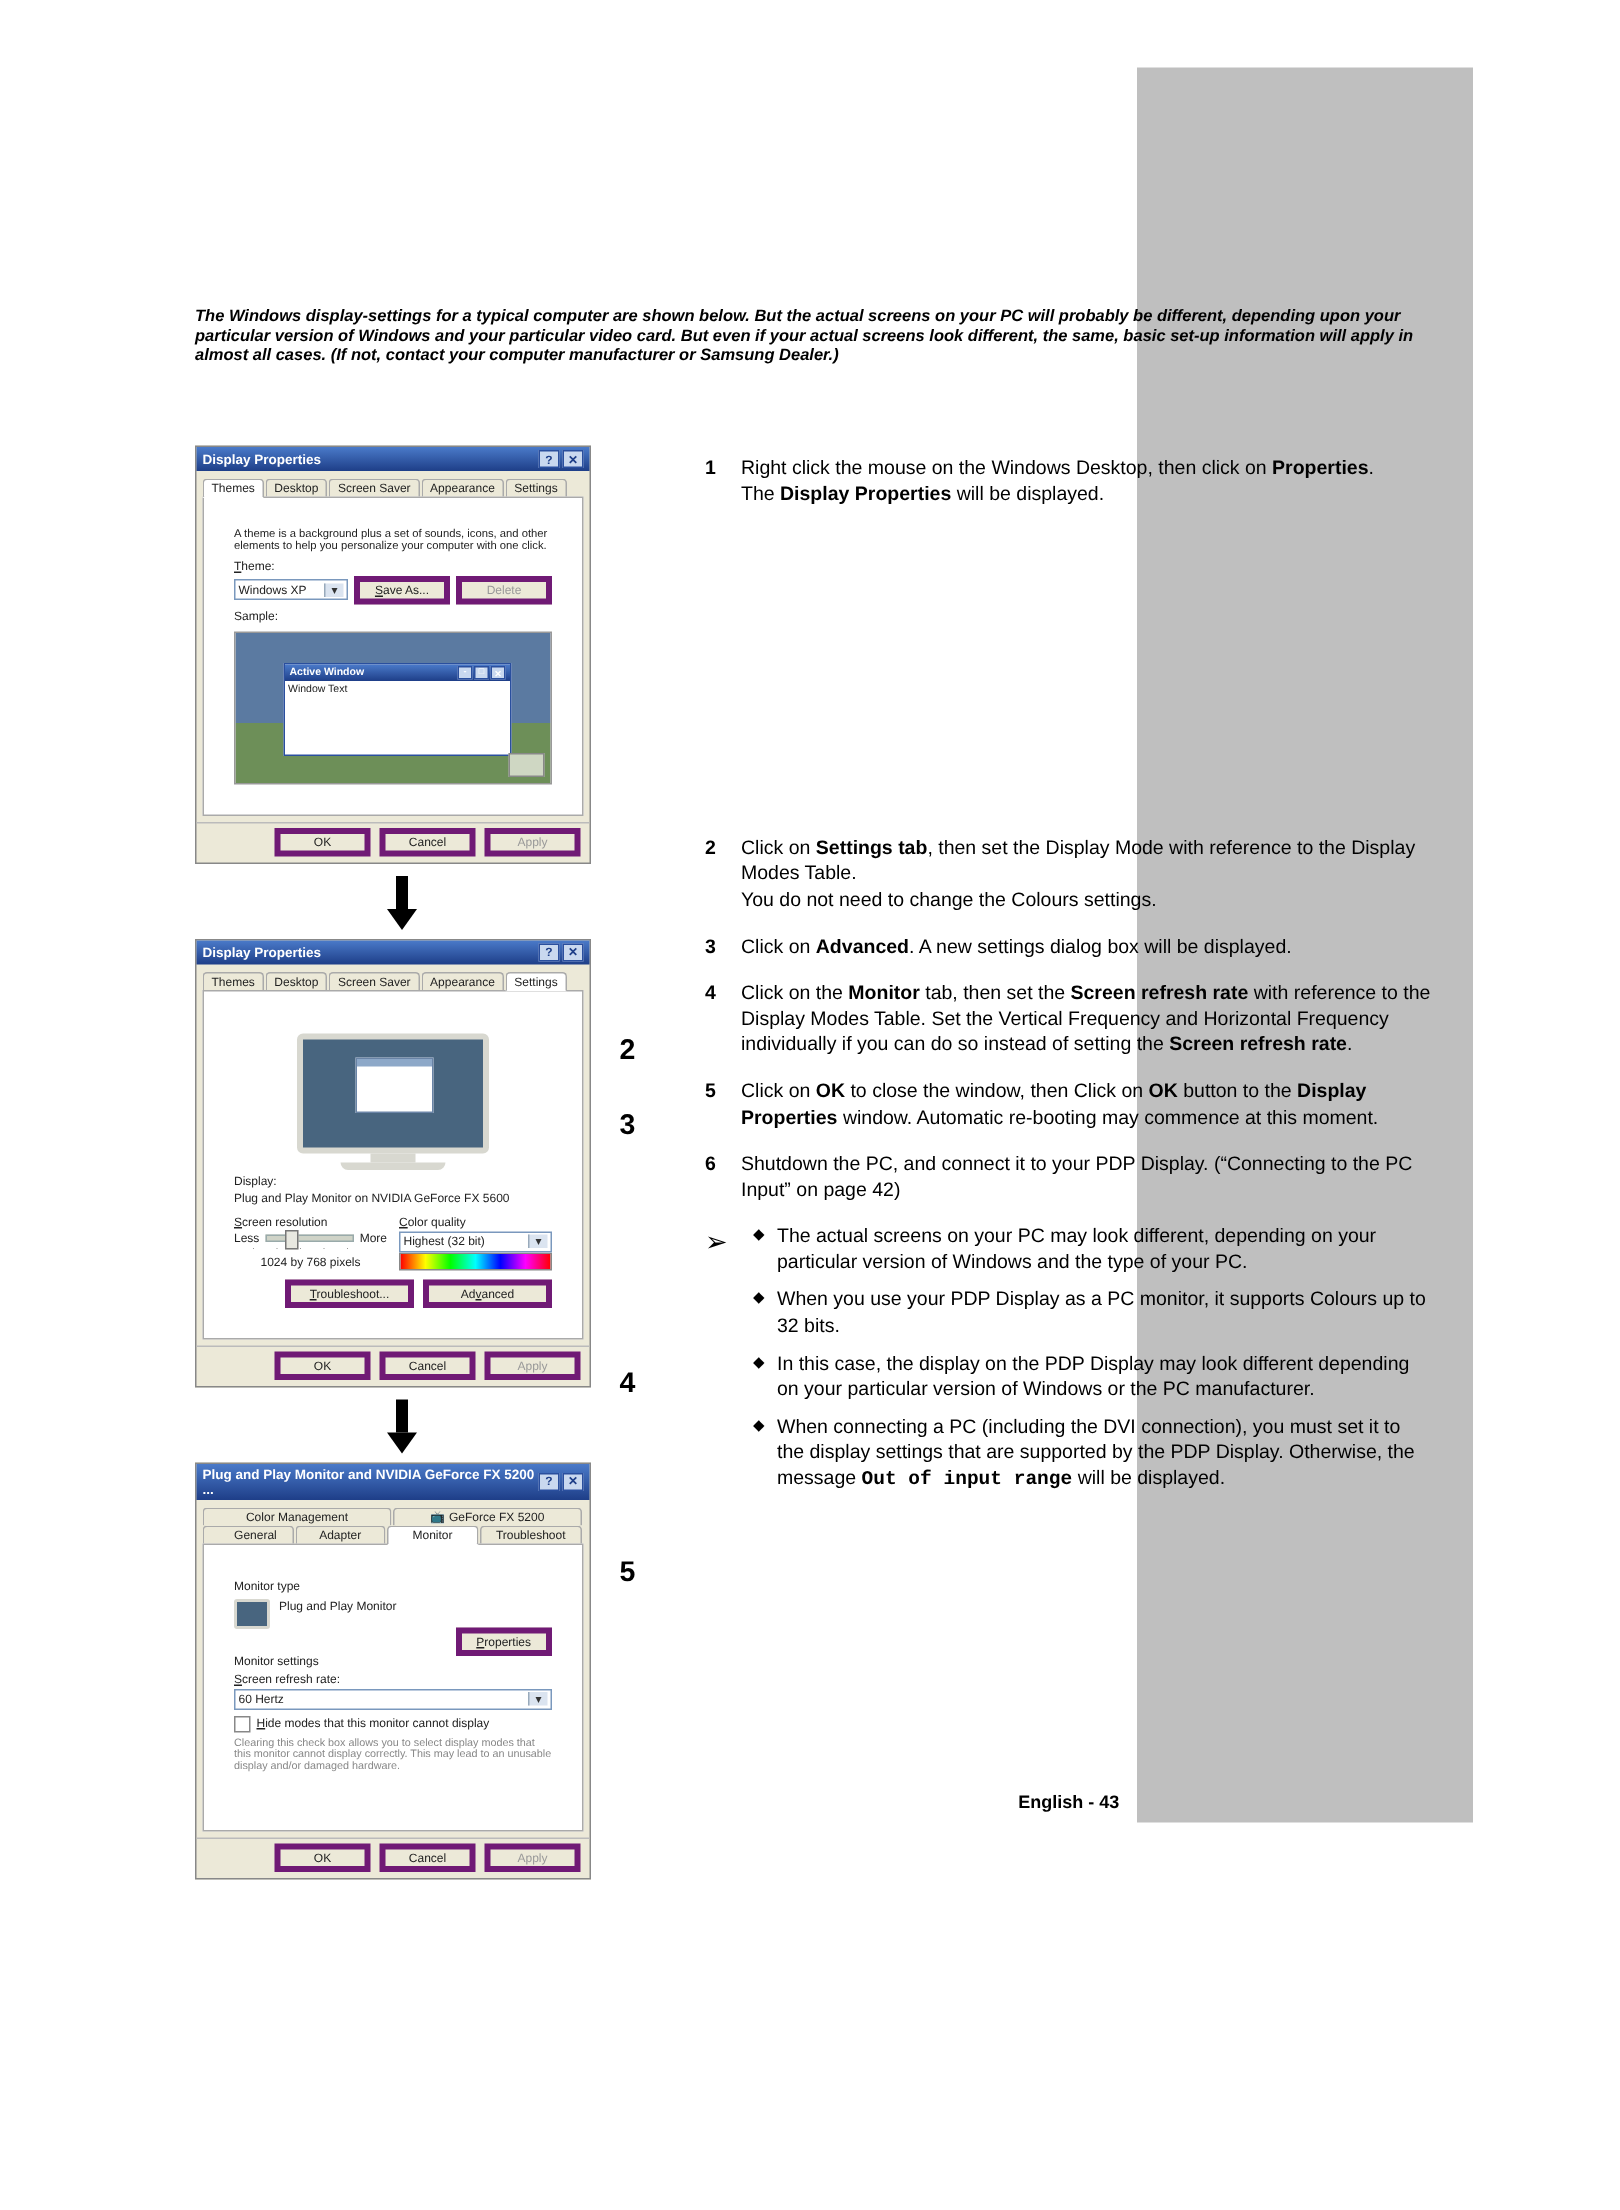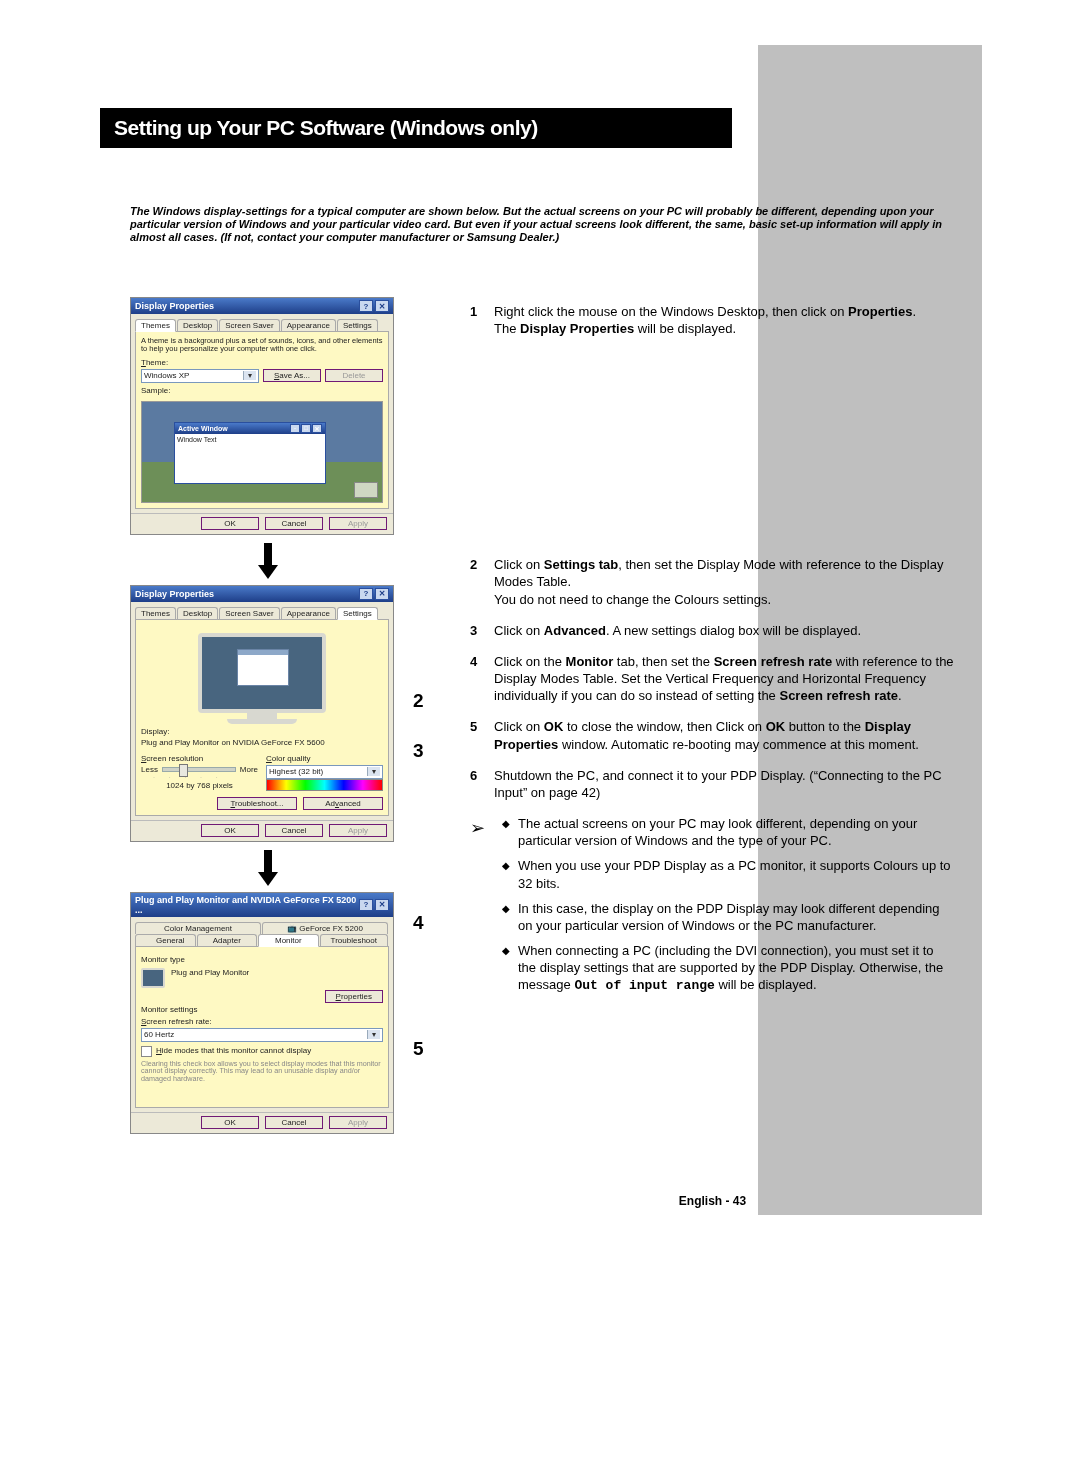--- a/index.html
+++ b/index.html
@@ -93,29 +93,29 @@
   .tabs {
     display:flex; gap:0; padding:4px 4px 0 4px; font-size:8px;
   }
   .tabs .tab {
     border:1px solid #aaa; border-bottom:none; background:#ece9d8;
     padding:1px 5px; margin-right:1px; border-radius:3px 3px 0 0;
     position:relative; top:1px;
   }
   .tabs .tab.active { background:#fff; border-bottom:1px solid #fff; font-weight:normal; z-index:2;}
   .tab-body {
-    margin:0 4px 4px 4px; border:1px solid #aaa; background:#fef9c3;
-    padding:5px; position:relative;
+    margin:0 4px 4px 4px; border:1px solid #aaa; background:#ffffff;
+    padding:20px; position:relative;
   }
   .btnrow {
     display:flex; justify-content:flex-end; gap:6px; padding:3px 6px 4px 0;
     border-top:1px solid #bbb;
   }
   .btn {
-    border:1px solid #701a75; background:#ece9d8; font-size:8px;
+    border:4px solid #701a75; background:#ece9d8; font-size:8px;
     padding:1px 10px; min-width:36px; text-align:center;
   }
   .btn.disabled { color:#999; }
 
   
   .d1-desc { font-size:7.5px; line-height:1.1; margin-bottom:4px; }
   .lbl { font-size:8px; margin-top:3px; }
   .combo {
     display:flex; align-items:center; gap:4px; margin-top:2px;
   }
@@ -244,23 +244,20 @@
   }
 
   .u { text-decoration: underline; }
 </style>
 </head>
 <body>
 
 <div class="page">
   <div class="right-margin"></div>
 
-  <div class="title-bar">
-    <div class="black">Setting up Your PC Software (Windows only)</div>
-  </div>
 
   <div class="intro">The Windows display-settings for a typical computer are shown below. But the actual screens on your PC will probably be different, depending upon your particular version of Windows and your particular video card. But even if your actual screens look different, the same, basic set-up information will apply in almost all cases. (If not, contact your computer manufacturer or Samsung Dealer.)</div>
 
   <div class="figures">
 
     <div class="dlg" style="width:262px;">
       <div class="titlebar">
         <span>Display Properties</span>
         <div class="ctrls">
           <span>?</span>

